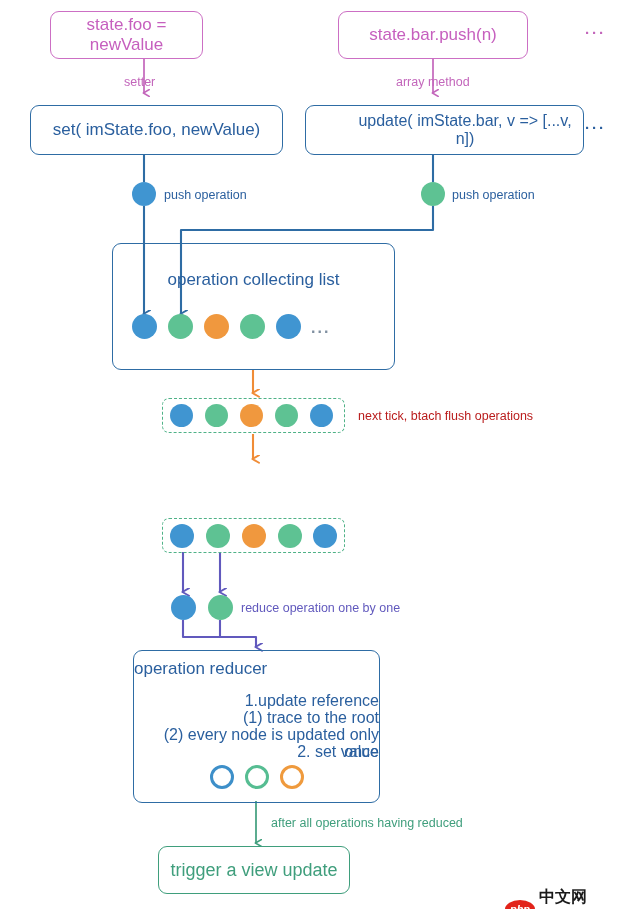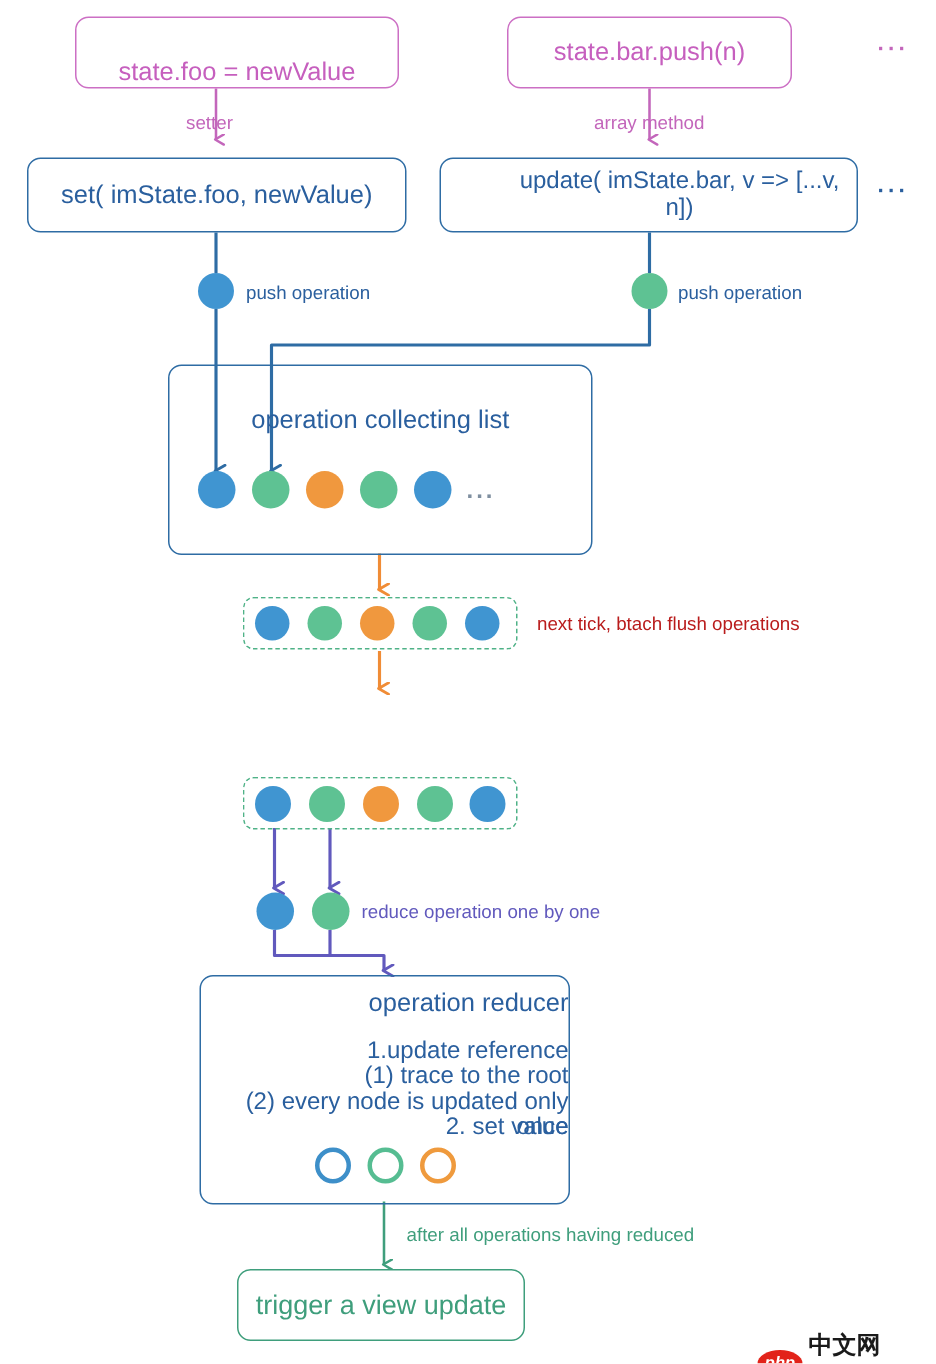--- a/index.html
+++ b/index.html
@@ -39,20 +39,21 @@
     border: 1.6px solid #cc6fc4;
     border-radius: 9px;
     color: #c65fbe;
     font-size: 17px;
   }
   .box-blue {
     border: 1.6px solid #2e6ca4;
     border-radius: 9px;
     color: #2a5f9e;
     font-size: 17px;
+    margin-left: 12px;
   }
   .box-blue-thin {
     border: 1.4px solid #2e6ca4;
     border-radius: 9px;
     color: #2a5f9e;
   }
   .box-green {
     border: 1.4px solid #3f9e7c;
     border-radius: 9px;
     color: #3f9e7c;
@@ -96,21 +97,21 @@
   .ellipsis {
     position: absolute;
     white-space: nowrap;
     letter-spacing: 2px;
     font-weight: bold;
   }
   .reducer-title {
     position: absolute;
     width: 100%;
     left: 0;
-    text-align: right;
+    text-align: left;
     font-size: 17px;
     color: #2a5f9e;
   }
   .reducer-lines {
     position: absolute;
     width: 100%;
     left: 0;
     text-align: right;
     color: #2a5f9e;
     font-size: 16px;
@@ -186,21 +187,21 @@
 
     <path d="M183,552 L183,592" fill="none" stroke="#6159bd" stroke-width="2.1" marker-end="url(#ah-purple)"></path>
     <path d="M220,552 L220,592" fill="none" stroke="#6159bd" stroke-width="2.1" marker-end="url(#ah-purple)"></path>
 
     <path d="M183,620 L183,637 L256,637 L256,647" fill="none" stroke="#6159bd" stroke-width="2.1" stroke-linejoin="round" marker-end="url(#ah-purple)"></path>
     <path d="M220,620 L220,637 L256,637" fill="none" stroke="#6159bd" stroke-width="2.1" stroke-linejoin="round"></path>
 
     <path d="M256,801 L256,843" fill="none" stroke="#3f9e7c" stroke-width="1.7" marker-end="url(#ah-green)"></path>
   </svg>
 
-  <div class="node box-pink" style="left:50px; top:11px; width:216px; height:48px;align-items:flex-end;">
+  <div class="node box-pink" style="left:50px; top:11px; width:153px; height:48px;">
     <span>state.foo = newValue</span>
   </div>
 
   <div class="node box-pink" style="left:338px; top:11px; width:190px; height:48px;">
     <span>state.bar.push(n)</span>
   </div>
 
   <div class="ellipsis label-pink" style="left:585px; top:24px; font-size:15px;">···</div>
 
   <div class="label label-pink" style="left:124px; top:75px;">setter</div>

